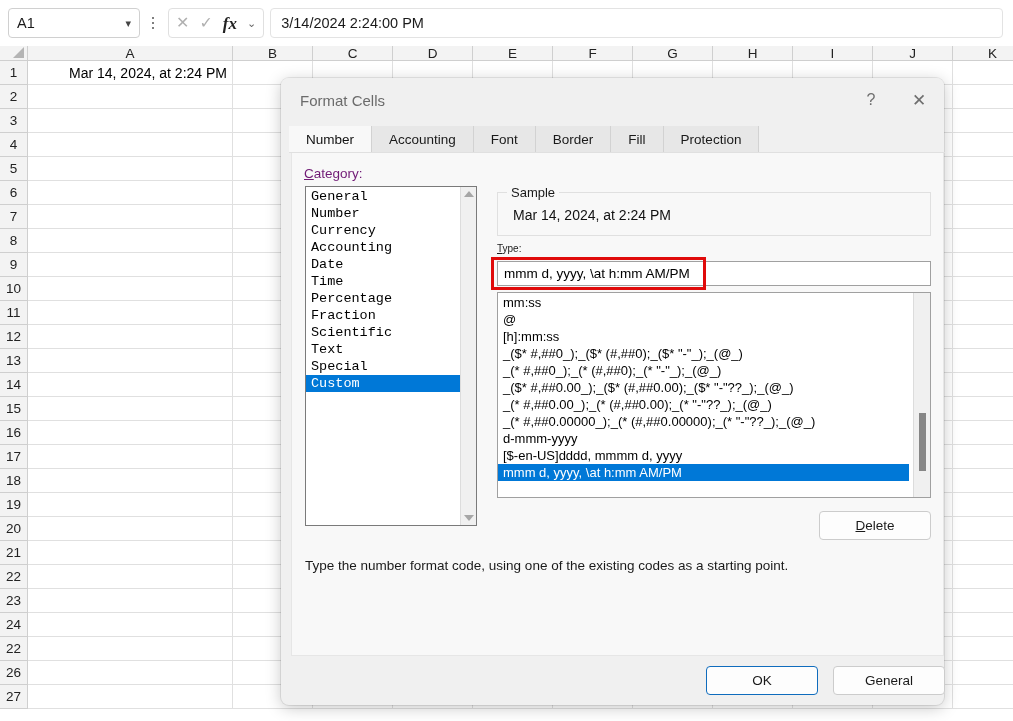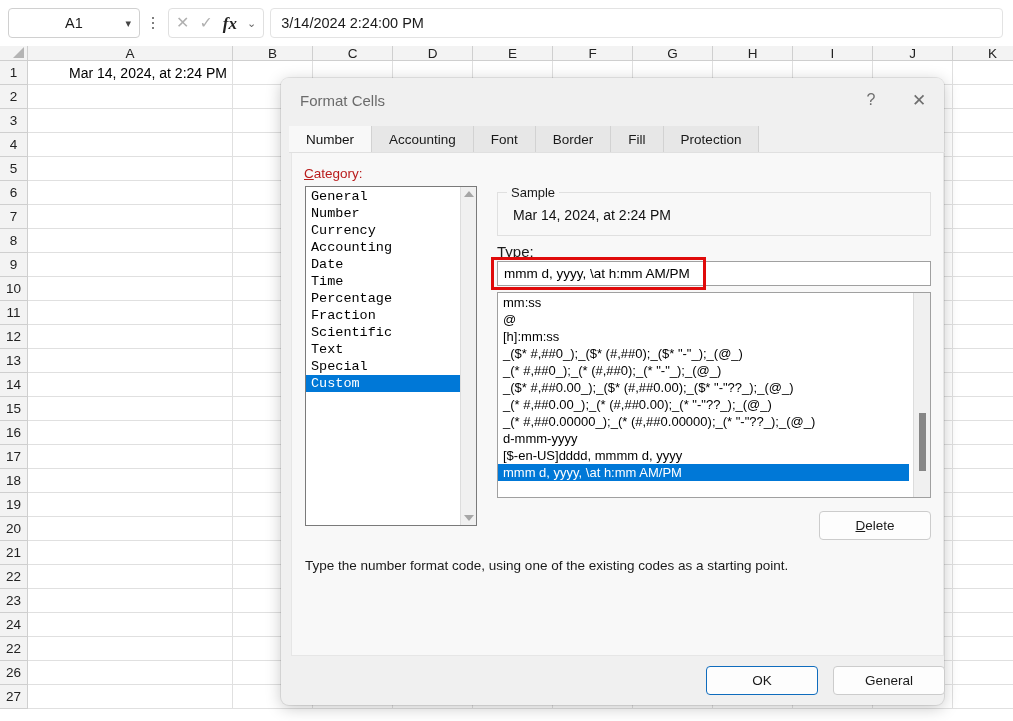--- a/index.html
+++ b/index.html
@@ -19,21 +19,21 @@
     padding: 0 8px;
   }
   #name-box {
     width: 132px; height: 30px;
     border: 1px solid #d0d0d0; border-radius: 4px;
     background: #ffffff;
     display: flex; align-items: center;
     padding: 0 8px;
     font-size: 14.5px; color: #1a1a1a;
   }
-  #name-box .nb-text { flex: 1; margin-left: 48px; }
+  #name-box .nb-text { flex: 1; }
   #name-box .nb-chev { color: #444; font-size: 11px; }
   #kebab {
     width: 18px; height: 30px;
     display: flex; flex-direction: column; align-items: center; justify-content: center;
     gap: 2.5px; margin-left: 4px;
   }
   #kebab i { width: 2.5px; height: 2.5px; border-radius: 50%; background: #555; display: block; }
   #fx-group {
     height: 30px; margin-left: 6px;
     border: 1px solid #e0e0e0; border-radius: 4px;
@@ -131,21 +131,21 @@
   #content-panel {
     position: absolute; left: 291px; top: 153px; width: 653px; height: 503px;
     background: #f8f8f8;
     border: 1px solid #e6e6e6;
     border-top: none;
   }
 
   
   #category-label {
     position: absolute; left: 304px; top: 166px;
-    font-size: 13.5px; color: #b91c1c;
+    font-size: 13.5px; color: #701a75;
   }
   #category-label u { text-decoration: underline; }
   #category-listbox {
     position: absolute; left: 305px; top: 186px; width: 172px; height: 340px;
     background: #ffffff; border: 1px solid #7a7a7a;
     display: flex;
   }
   #category-items { width: 155px; padding-top: 1px; font-family: Liberation Mono, monospace; }
   .cat-item {
     height: 17px; line-height: 17px;
@@ -173,21 +173,21 @@
     font-size: 13px; color: #1a1a1a;
   }
   #sample-value {
     position: absolute; left: 513px; top: 207px;
     font-size: 14px; color: #111;
   }
 
   
   #type-label {
     position: absolute; left: 497px; top: 243px;
-    font-size: 15px; color: #1a1a1a;
+    font-size: 10px; color: #1a1a1a;
   }
   #type-label u { text-decoration: underline; }
   #type-input {
     position: absolute; left: 497px; top: 261px; width: 434px; height: 25px;
     background: #ffffff; border: 1px solid #a0a0a0;
     display: flex; align-items: center; padding: 0 6px;
     font-size: 13.5px; color: #000;
   }
   #type-highlight {
     position: absolute; left: 491px; top: 257px; width: 215px; height: 33px;

